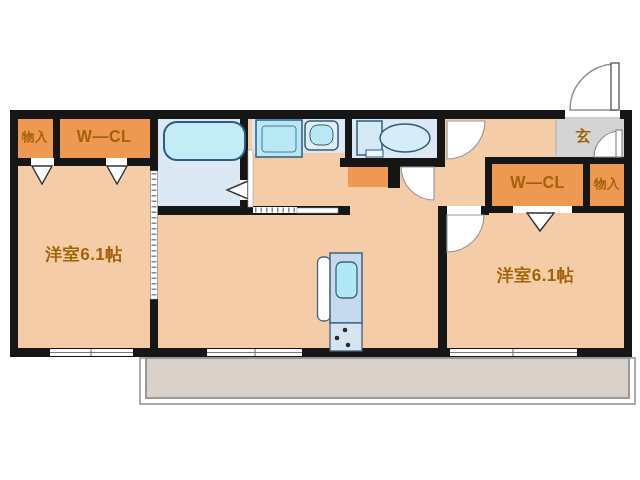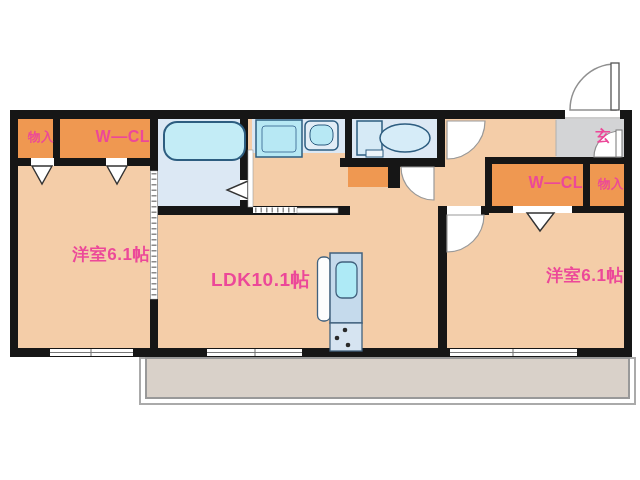--- a/index.html
+++ b/index.html
@@ -7,21 +7,21 @@
   .canvas{position:relative;width:640px;height:480px;background:#fff;overflow:hidden;
           font-family:"Liberation Sans","DejaVu Sans",sans-serif;}
   .abs{position:absolute;}
   .wall{position:absolute;background:#161616;}
   .open{position:absolute;background:#ffffff;}
   .room{position:absolute;}
   .tan{background:#f4cda8;}
   .wet{background:#dce8f4;}
   .orange{background:#ef9851;}
   .gray{background:#d3d4d6;}
-  .lbl{position:absolute;color:#ec4899;font-weight:600;text-align:right;
+  .lbl{position:absolute;color:#a16207;font-weight:600;text-align:center;
        white-space:nowrap;letter-spacing:.5px;}
   svg.overlay{position:absolute;left:0;top:0;pointer-events:none;}
 </style>
 </head>
 <body>
 
 <div class="canvas">
 
   <div class="room tan" style="left:18px;top:119px;width:606px;height:229px"></div>
   <div class="room wet" style="left:158px;top:119px;width:82px;height:87px"></div>
@@ -119,19 +119,18 @@
     <rect x="336" y="262" width="21" height="36" rx="6" fill="#aeeaf6" stroke="#41617e" stroke-width="1.3"></rect>
     <rect x="330" y="323" width="32" height="28" fill="#d6e4f1" stroke="#41617e" stroke-width="1.3"></rect>
     <circle cx="345" cy="330" r="2.3" fill="#2a2a2a"></circle>
     <circle cx="337" cy="338" r="2.3" fill="#2a2a2a"></circle>
     <circle cx="348" cy="345" r="2.3" fill="#2a2a2a"></circle>
   </svg>
 
   <div class="lbl" style="left:16px;top:129px;width:38px;font-size:12.5px">物入</div>
   <div class="lbl" style="left:58px;top:128px;width:92px;font-size:16px">W—CL</div>
   <div class="lbl" style="left:18px;top:243px;width:132px;font-size:17px">洋室6.1帖</div>
-  <div class="lbl" style="left:160px;top:267px;width:150px;font-size:19px">LDK10.1帖</div>
   <div class="lbl" style="left:447px;top:264px;width:177px;font-size:17px">洋室6.1帖</div>
   <div class="lbl" style="left:556px;top:127px;width:55px;font-size:15px">玄</div>
   <div class="lbl" style="left:492px;top:174px;width:91px;font-size:16px">W—CL</div>
   <div class="lbl" style="left:590px;top:176px;width:34px;font-size:12.5px">物入</div>
 
 </div>
 
 </body></html>

